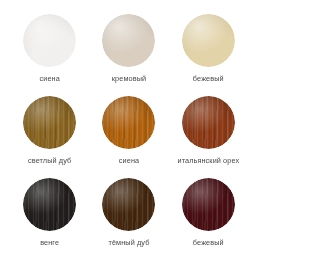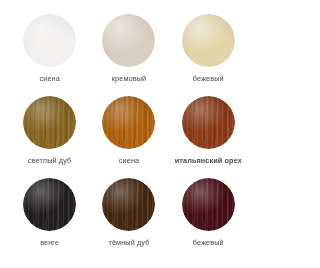--- a/index.html
+++ b/index.html
@@ -186,21 +186,21 @@
   </div>
 
   <div class="swatch-cell">
     <div class="swatch-disc wood">
       <div class="fill" style="background-color: rgb(142, 60, 24);"></div>
       <div class="grain">
           <div class="grain2"></div>
         </div>
       <div class="shade"></div>
     </div>
-    <div class="swatch-label" style="color: rgb(74, 74, 74); font-weight: bold;">итальянский орех</div>
+    <div class="swatch-label" style="color: rgb(74, 74, 74);">итальянский орех</div>
   </div>
 
   <div class="swatch-cell">
     <div class="swatch-disc wood">
       <div class="fill" style="background-color: rgb(34, 31, 30);"></div>
       <div class="grain">
           <div class="grain2"></div>
         </div>
       <div class="shade"></div>
     </div>

